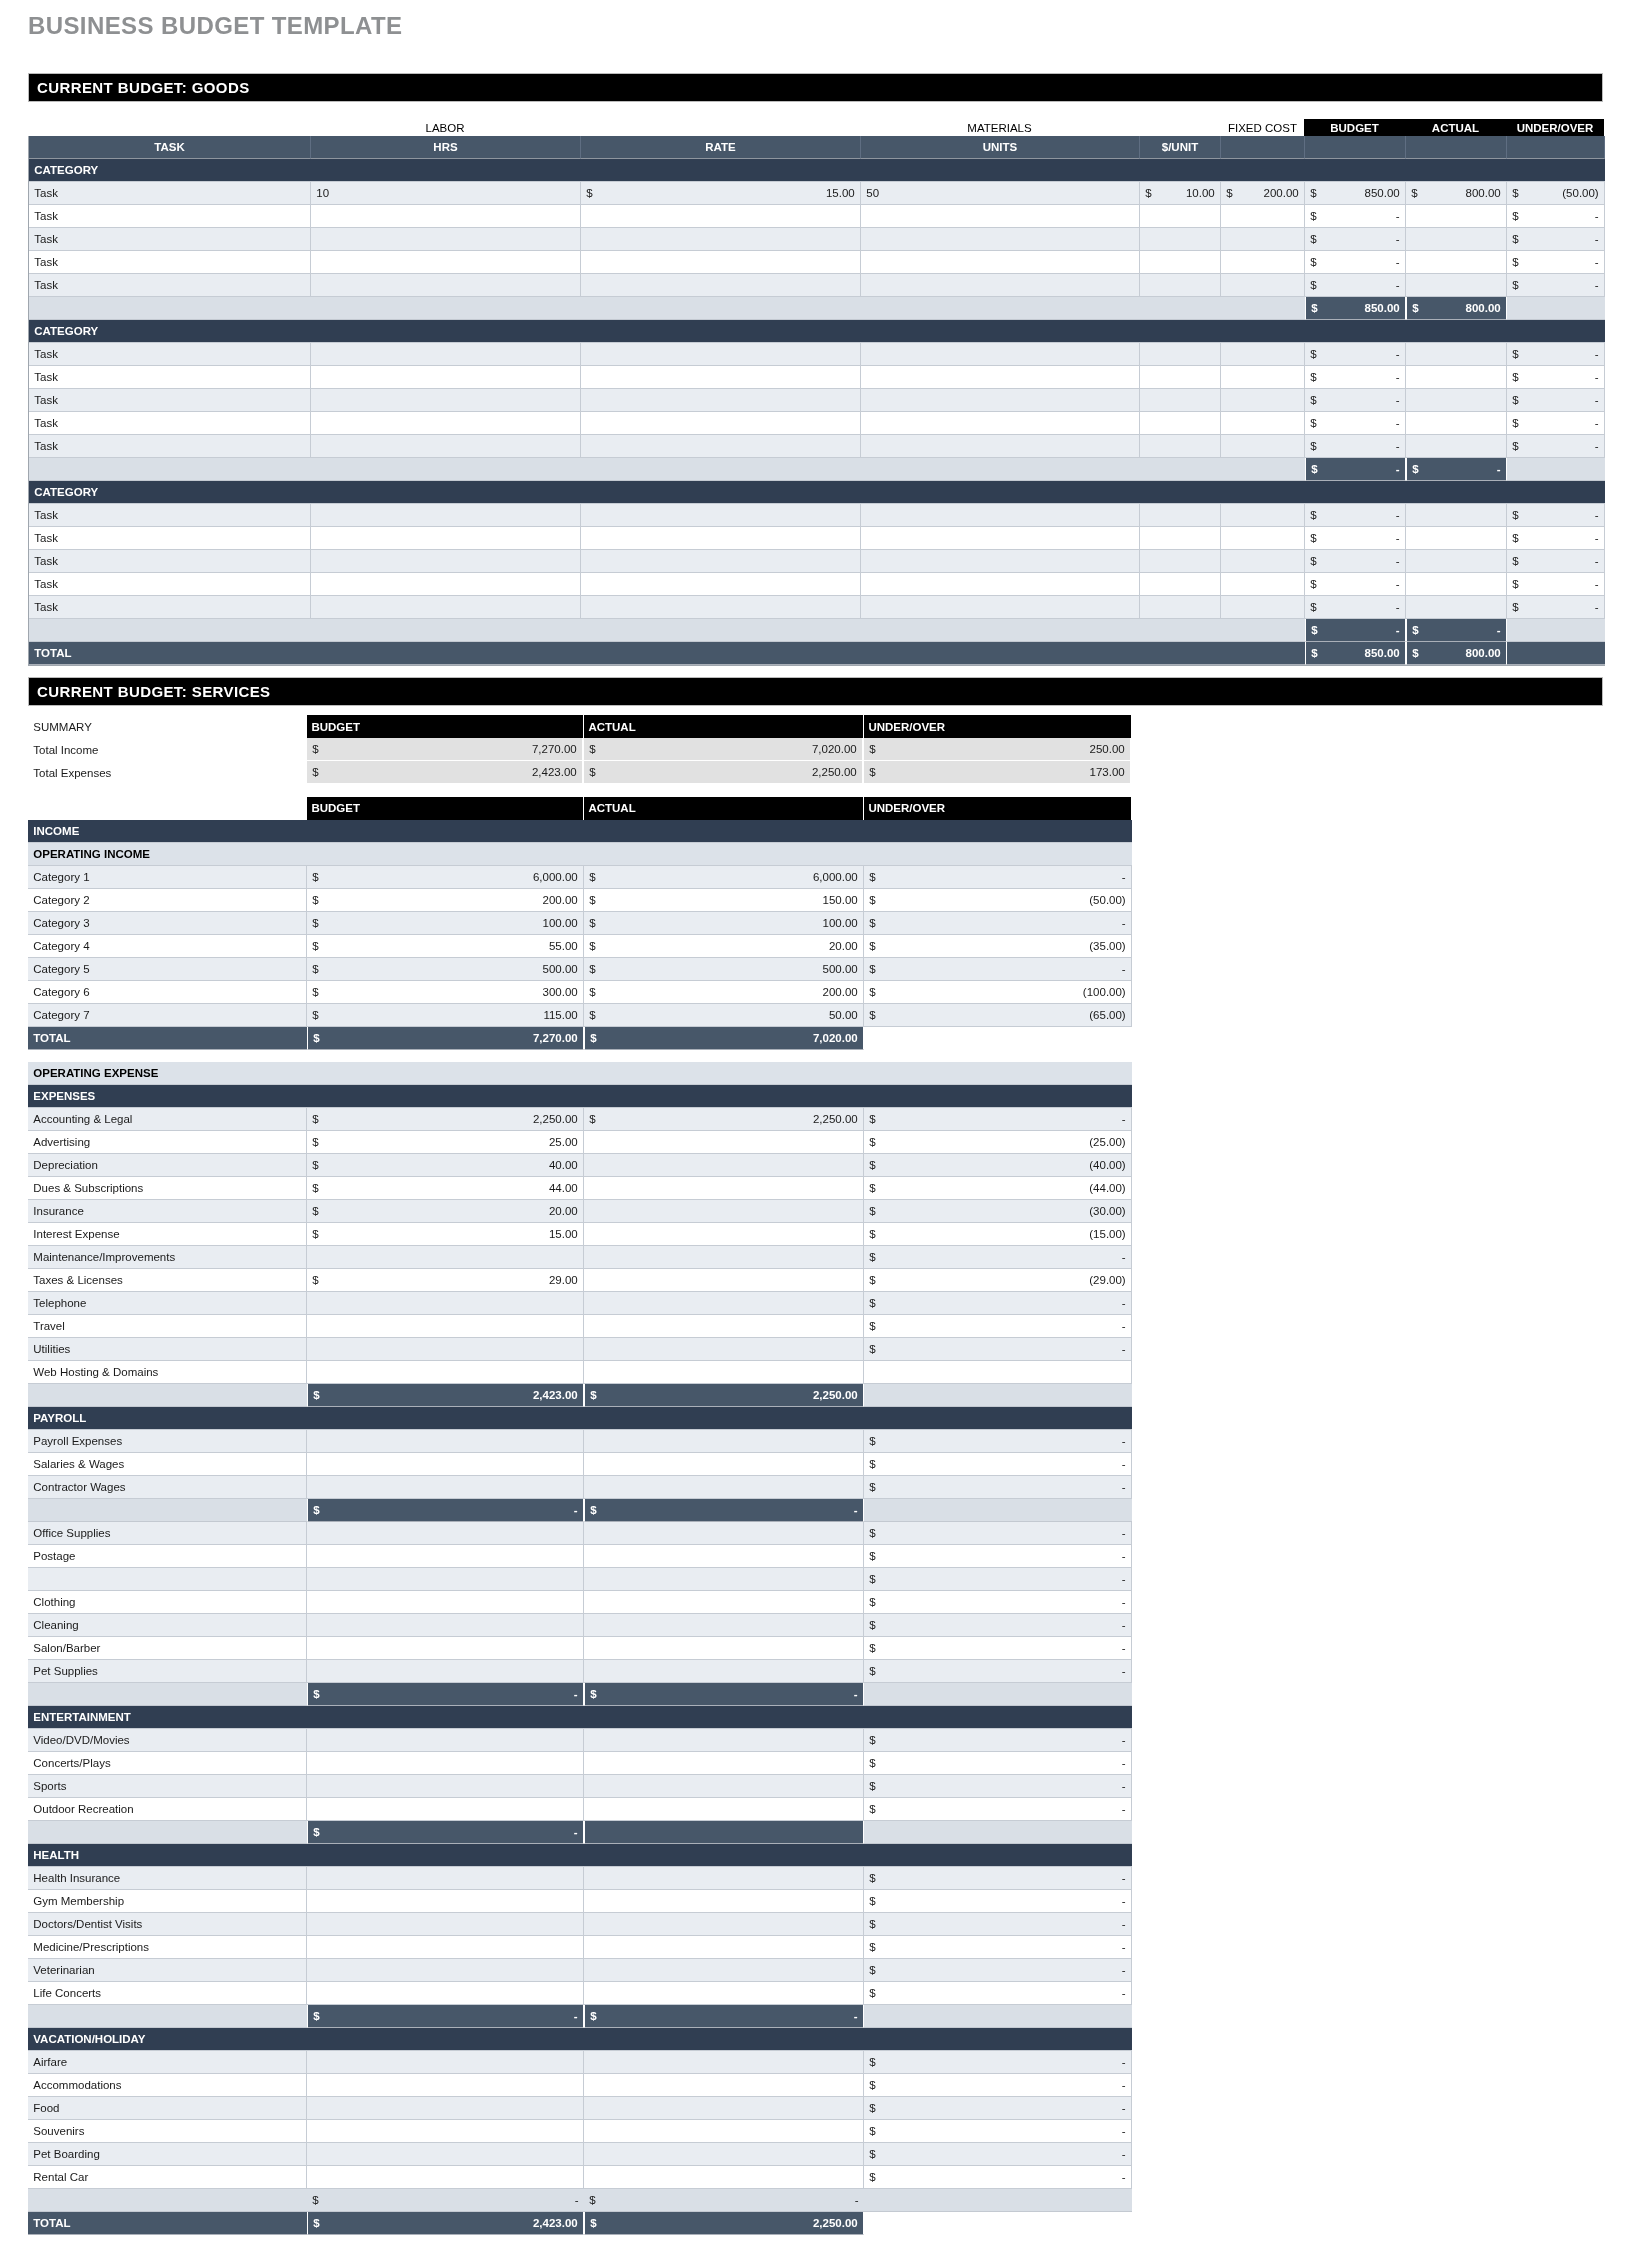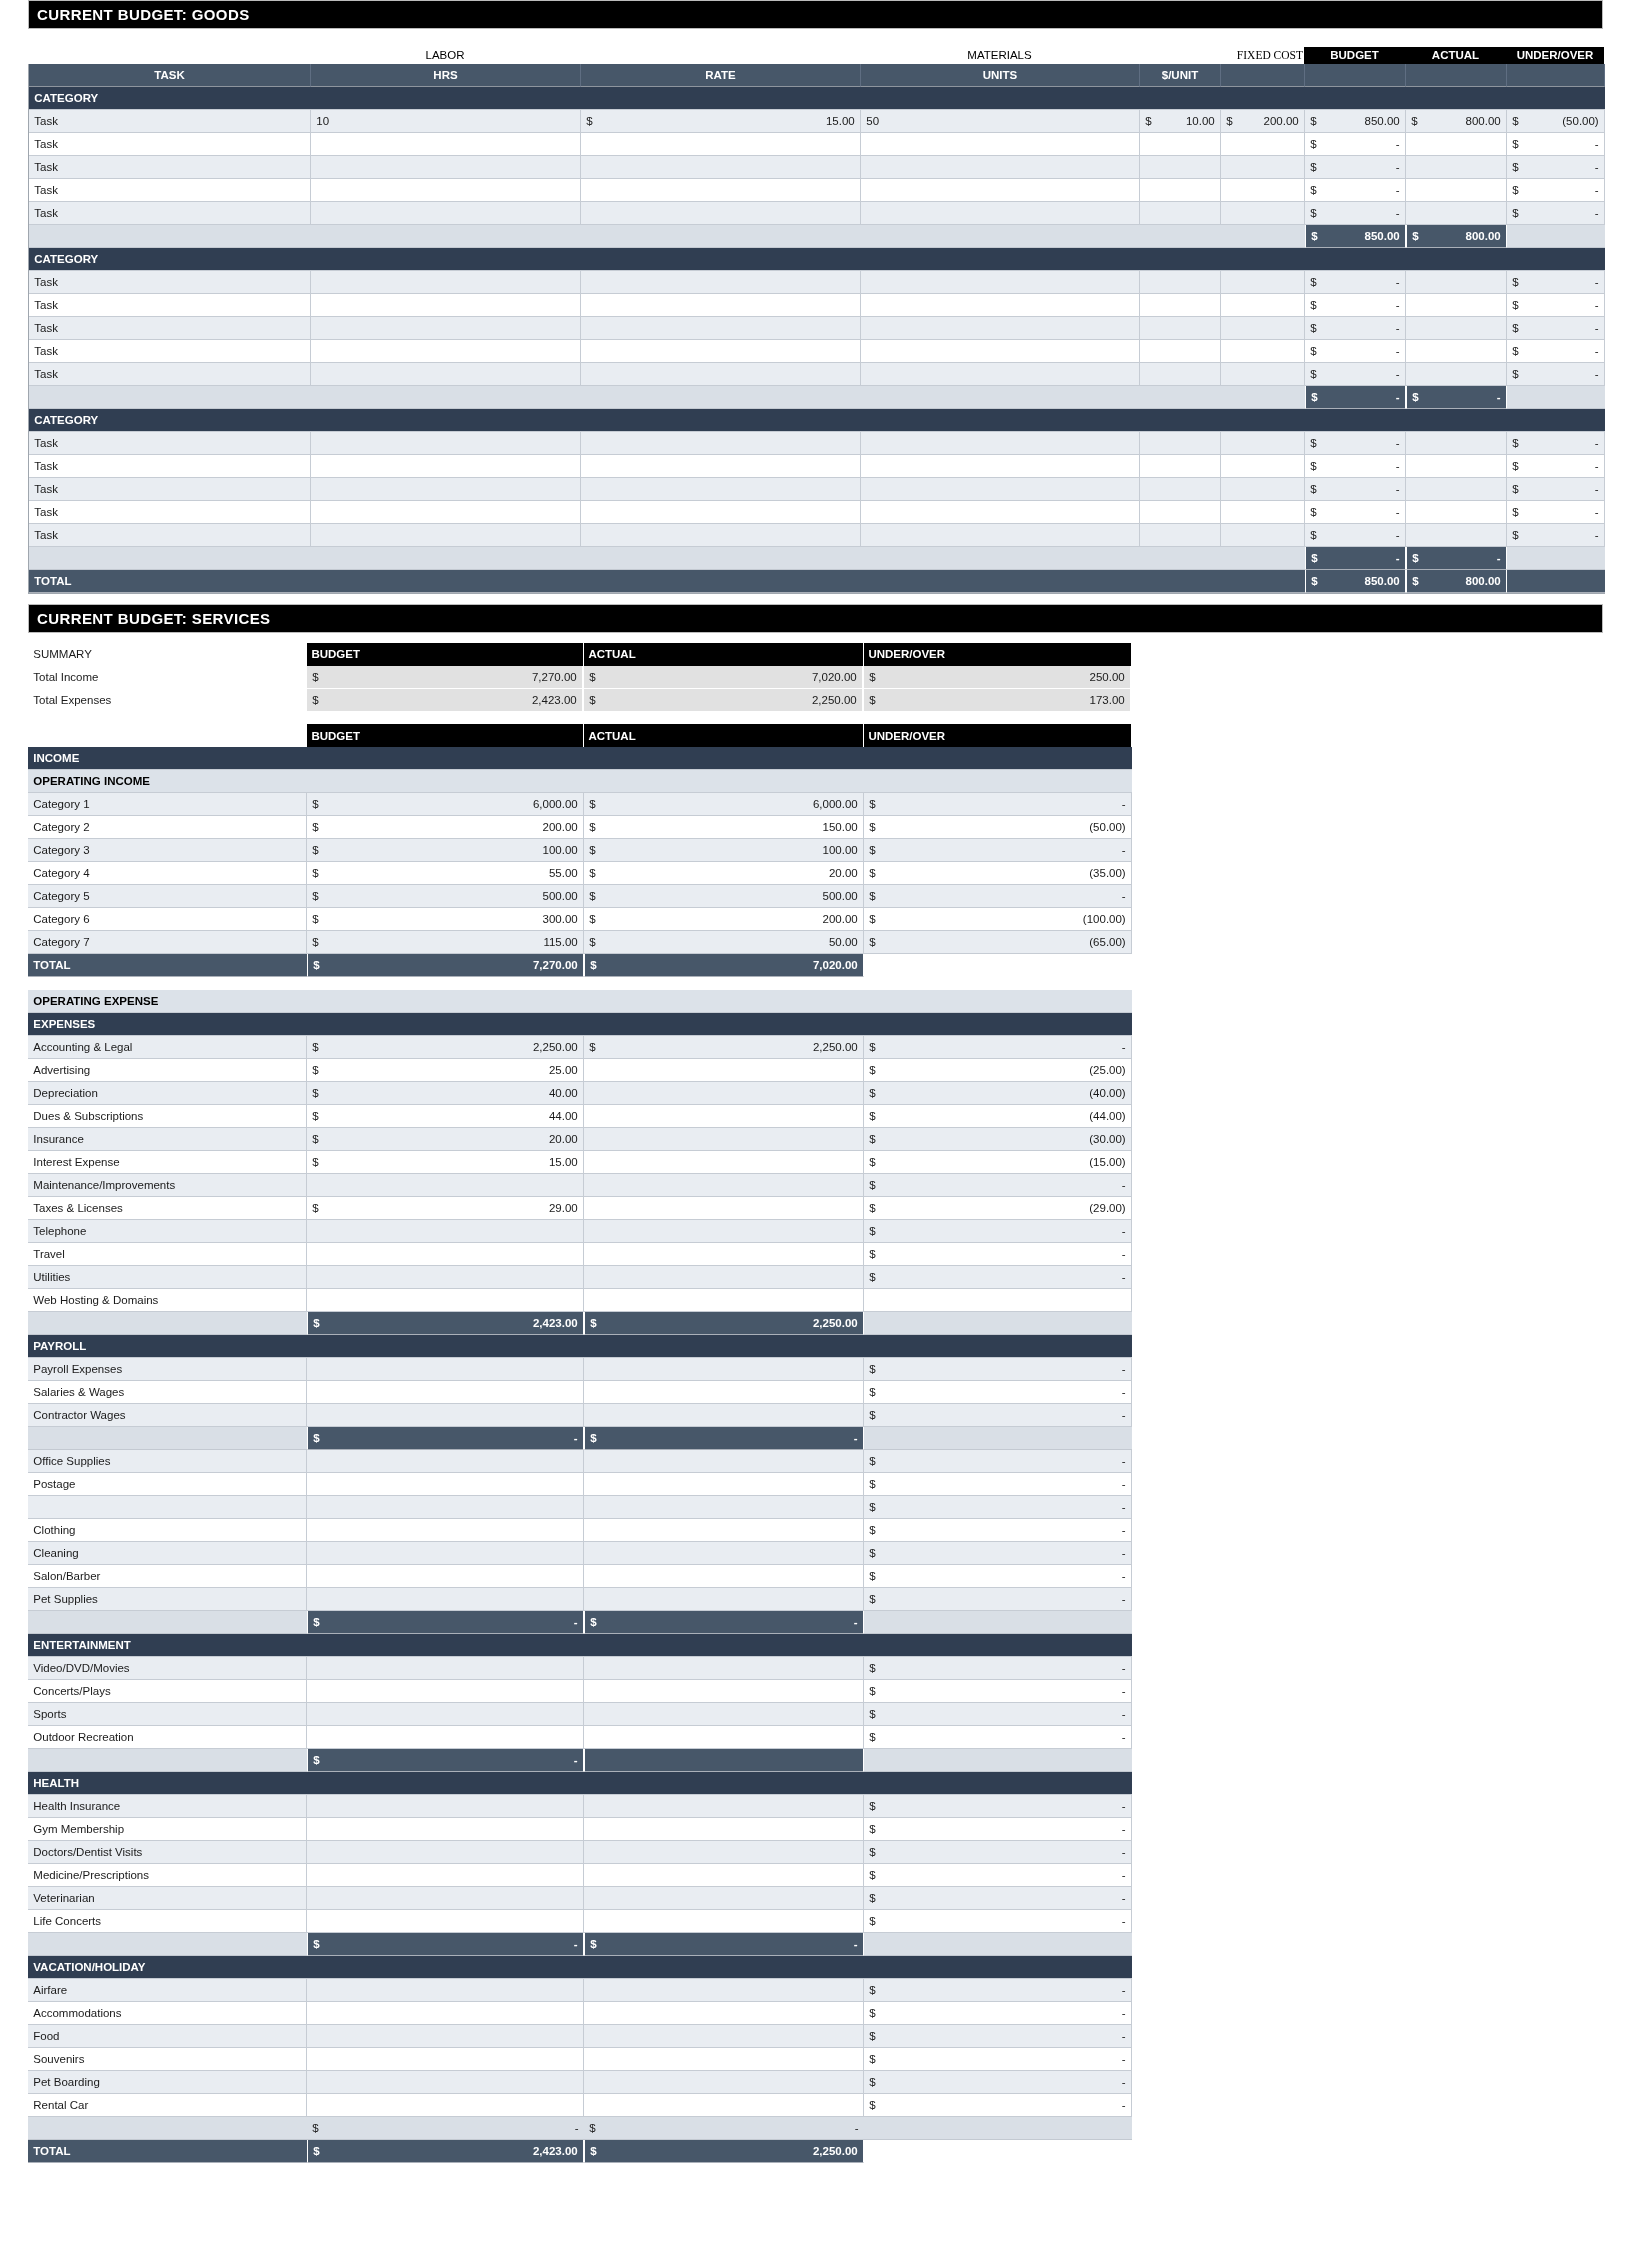--- a/index.html
+++ b/index.html
@@ -6,21 +6,21 @@
   .page{width:1630px;height:2258px;background:#fff;font-family:"Liberation Sans",sans-serif;position:relative;overflow:hidden;}
   .content{padding-left:28px;}
   .title{margin-top:10.6px;font-size:24px;font-weight:bold;color:#8e9092;letter-spacing:0.4px;line-height:30px;margin-bottom:32px;}
   .blackbar{width:1575px;background:#000;color:#fff;font-weight:bold;font-size:15px;height:29px;display:flex;align-items:center;padding-left:8px;box-sizing:border-box;border:0.9px solid #bbb;letter-spacing:0.4px;}
   .goods-grid{display:grid;grid-template-columns:282px 270px 280px 279px 81px 84px 101px 101px 98px;width:1575px;box-sizing:border-box;}
   .grouprow{display:grid;grid-template-columns:282px 270px 280px 279px 165px 101px 101px 98px;width:1575px;margin-top:17.6px;box-sizing:border-box;}
   .svc-grid{display:grid;grid-template-columns:279px 277px 280px 268px;width:1104px;box-sizing:border-box;}
   .cell{height:23px;box-sizing:border-box;display:flex;align-items:center;font-size:11.5px;color:#1a1a1a;border-right:0.9px solid #c6ccd4;border-bottom:0.9px solid #c6ccd4;padding:0 5.3px;overflow:hidden;white-space:nowrap;}
   .money{justify-content:space-between;}
   .grouplbl{height:17px;font-size:11.5px;color:#000;display:flex;align-items:center;justify-content:center;}
-  .grouplbl.right{justify-content:flex-end;padding-right:1px;font-family:Liberation Serif, serif;}
+  .grouplbl.right{justify-content:flex-end;padding-right:7px;}
   .blackcell{background:#000;color:#fff;font-weight:bold;font-size:11.5px;display:flex;align-items:center;justify-content:center;height:17px;}
   .blackcell.lft{justify-content:flex-start;padding-left:4.4px;height:23px;border-right:1.8px solid #fff;}
   .ghead .cell{background:#475769;color:#fff;font-weight:bold;justify-content:center;border-right:0.9px solid #5f6e82;border-bottom:0.9px solid #8e959e;}
   .catbar{background:#303e52;color:#fff;font-weight:bold;grid-column:1/-1;border-right:none;}
   .secbar{background:#303e52;color:#fff;font-weight:bold;grid-column:1/-1;border-right:none;}
   .subhead{background:#dce2e9;color:#000;font-weight:bold;grid-column:1/-1;border-right:none;border-bottom:0.9px solid #c6ccd4;}
   .light{background:#e9edf2;}
   .white{background:#fff;}
   .subtle{background:#d9dfe6;border-right:none;border-bottom:0.9px solid #c3c9d1;}
   .dark{background:#475769;color:#fff;font-weight:bold;border-right:1.8px solid #fff;border-left:0.9px solid #fff;border-bottom:0.9px solid #aab0b9;}
@@ -32,20 +32,21 @@
   .svc-box{width:1104px;}
   .cur{flex:0 0 auto;}
   .val{flex:0 0 auto;text-align:right;}
   .svcbar{margin-top:10.6px;}
 </style>
 </head>
 <body>
 
 <div class="page">
   <div class="content">
+    <div class="title">BUSINESS BUDGET TEMPLATE</div>
 
     <div class="blackbar">CURRENT BUDGET: GOODS</div>
 
     <div class="grouprow">
       <div class="grouplbl"></div>
       <div class="grouplbl">LABOR</div>
       <div class="grouplbl"></div>
       <div class="grouplbl">MATERIALS</div>
       <div class="grouplbl right">FIXED COST</div>
       <div class="blackcell">BUDGET</div>

